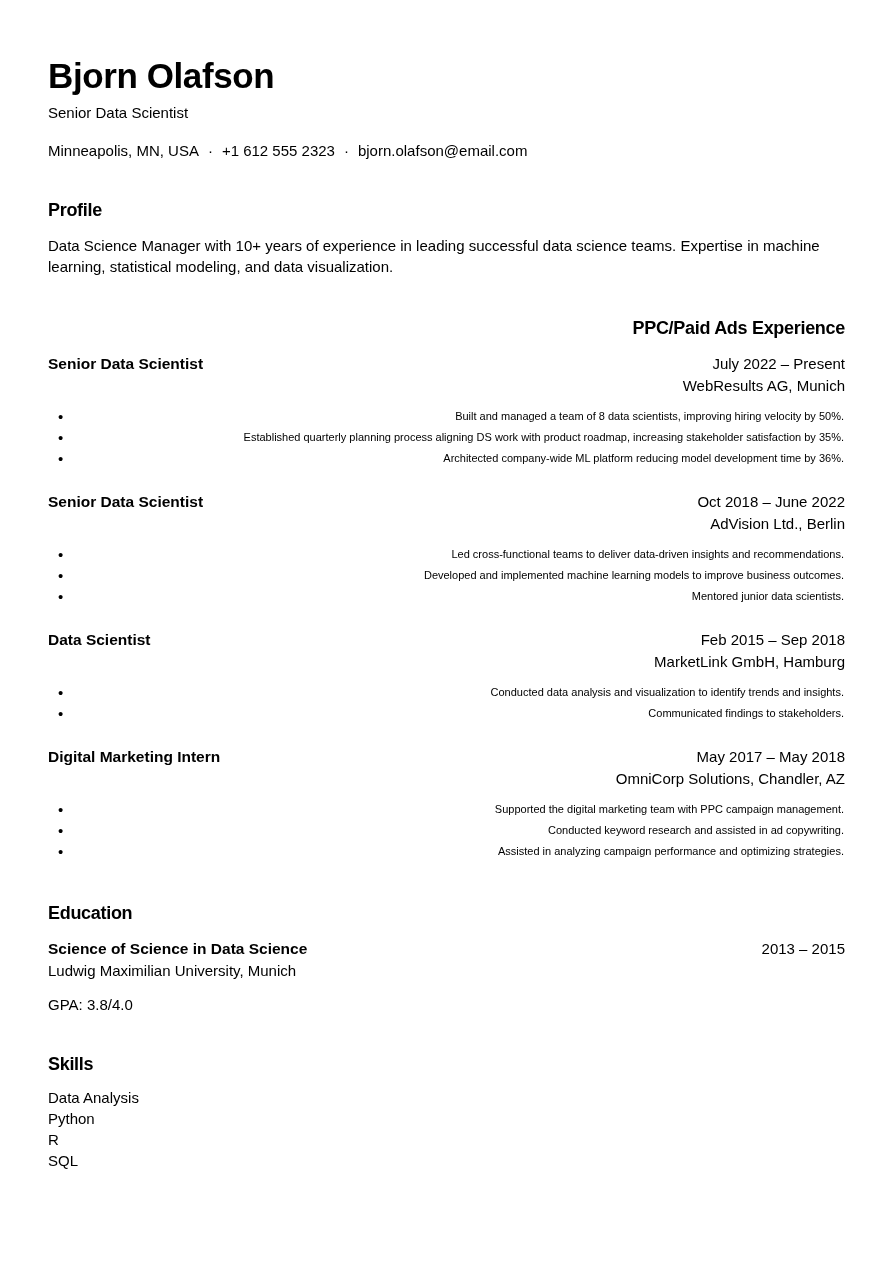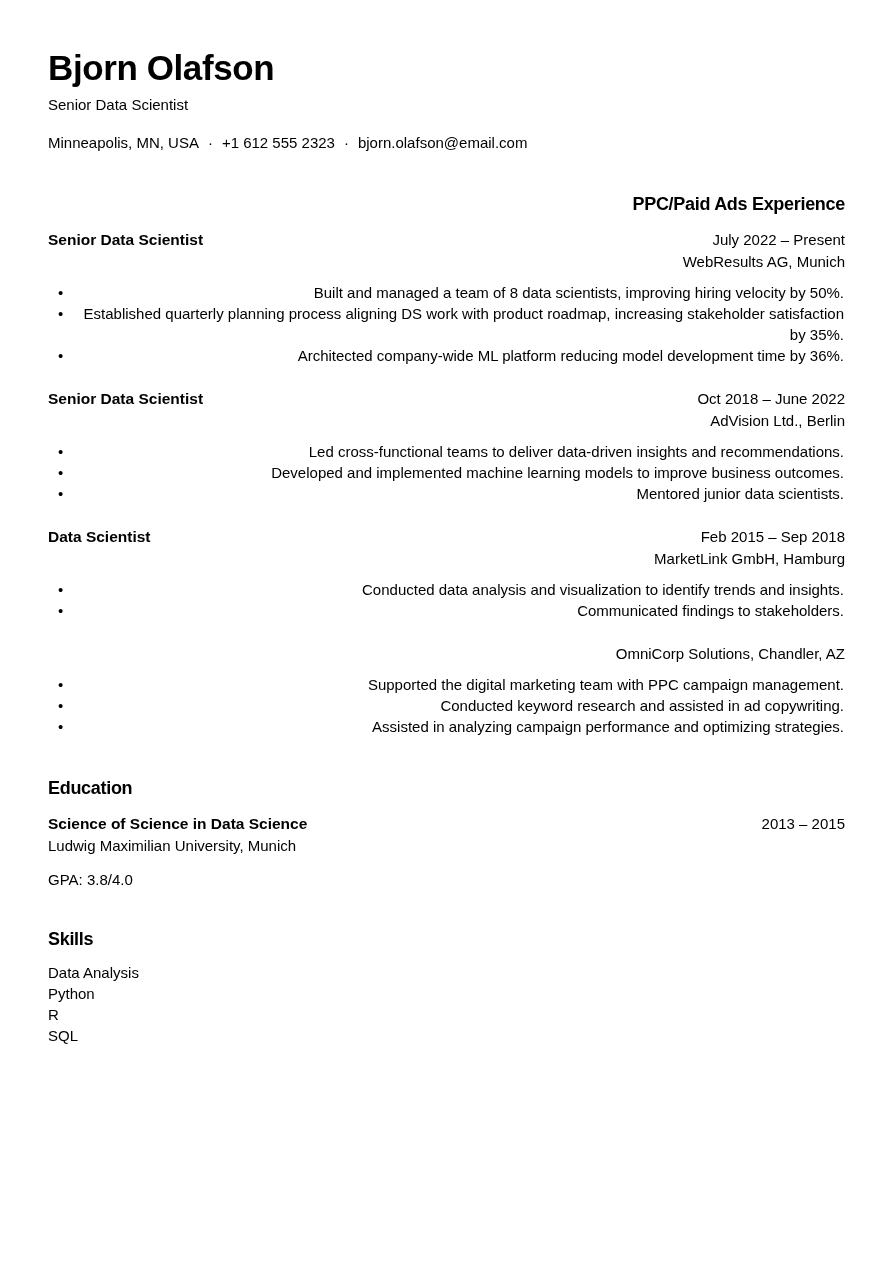--- a/index.html
+++ b/index.html
@@ -12,21 +12,21 @@
     width: 893px;
     height: 1263px;
     position: relative;
     font-family: "Liberation Sans", sans-serif;
     color: #000000;
     -webkit-font-smoothing: antialiased;
   }
 
   .page {
     position: absolute;
-    left: 0; top: 0;
+    left: 0; top: 8px;
     width: 893px;
     height: 1147px;
     padding: 48px 48px 0 48px;
     background: #ffffff;
   }
 
   
   .name {
     font-size: 35px;
     font-weight: 700;
@@ -99,21 +99,21 @@
     margin-top: 1px;
   }
 
   .bullets {
     list-style: none;
     margin-top: 10px;
   }
   .bullets li {
     position: relative;
     padding-left: 23px;
-    font-size: 15px;
+    font-size: 11px;
     line-height: 21px;
     max-width: 796px;
   }
   .bullets li::before {
     content: "•";
     position: absolute;
     left: 10px;
     top: 0;
     font-size: 15px;
     line-height: 21px;
@@ -145,20 +145,24 @@
 <div class="page">
 
   <header>
     <h1 class="name">Bjorn Olafson</h1>
     <div class="job-title-sub">Senior Data Scientist</div>
     <div class="contact-line">
       <span>Minneapolis, MN, USA</span><span class="contact-sep">·</span><span>+1 612 555 2323</span><span class="contact-sep">·</span><span>bjorn.olafson@email.com</span>
     </div>
   </header>
 
+  <section class="section section-profile">
+    <h2 class="section-heading">Profile</h2>
+    <p class="profile-text">Data Science Manager with 10+ years of experience in leading successful data science teams. Expertise in machine learning, statistical modeling, and data visualization.</p>
+  </section>
 
   <section class="section section-experience">
     <h2 class="section-heading">PPC/Paid Ads Experience</h2>
 
     <div class="entry">
       <div class="entry-top">
         <span class="entry-role">Senior Data Scientist</span>
         <span class="entry-dates">July 2022 – Present</span>
       </div>
       <div class="entry-org">WebResults AG, Munich</div>
@@ -188,20 +192,24 @@
         <span class="entry-dates">Feb 2015 – Sep 2018</span>
       </div>
       <div class="entry-org">MarketLink GmbH, Hamburg</div>
       <ul class="bullets">
         <li>Conducted data analysis and visualization to identify trends and insights.</li>
         <li>Communicated findings to stakeholders.</li>
       </ul>
     </div>
 
     <div class="entry">
+      <div class="entry-top">
+        <span class="entry-role">Digital Marketing Intern</span>
+        <span class="entry-dates">May 2017 – May 2018</span>
+      </div>
       <div class="entry-org">OmniCorp Solutions, Chandler, AZ</div>
       <ul class="bullets">
         <li>Supported the digital marketing team with PPC campaign management.</li>
         <li>Conducted keyword research and assisted in ad copywriting.</li>
         <li>Assisted in analyzing campaign performance and optimizing strategies.</li>
       </ul>
     </div>
   </section>
 
   <section class="section section-education">

